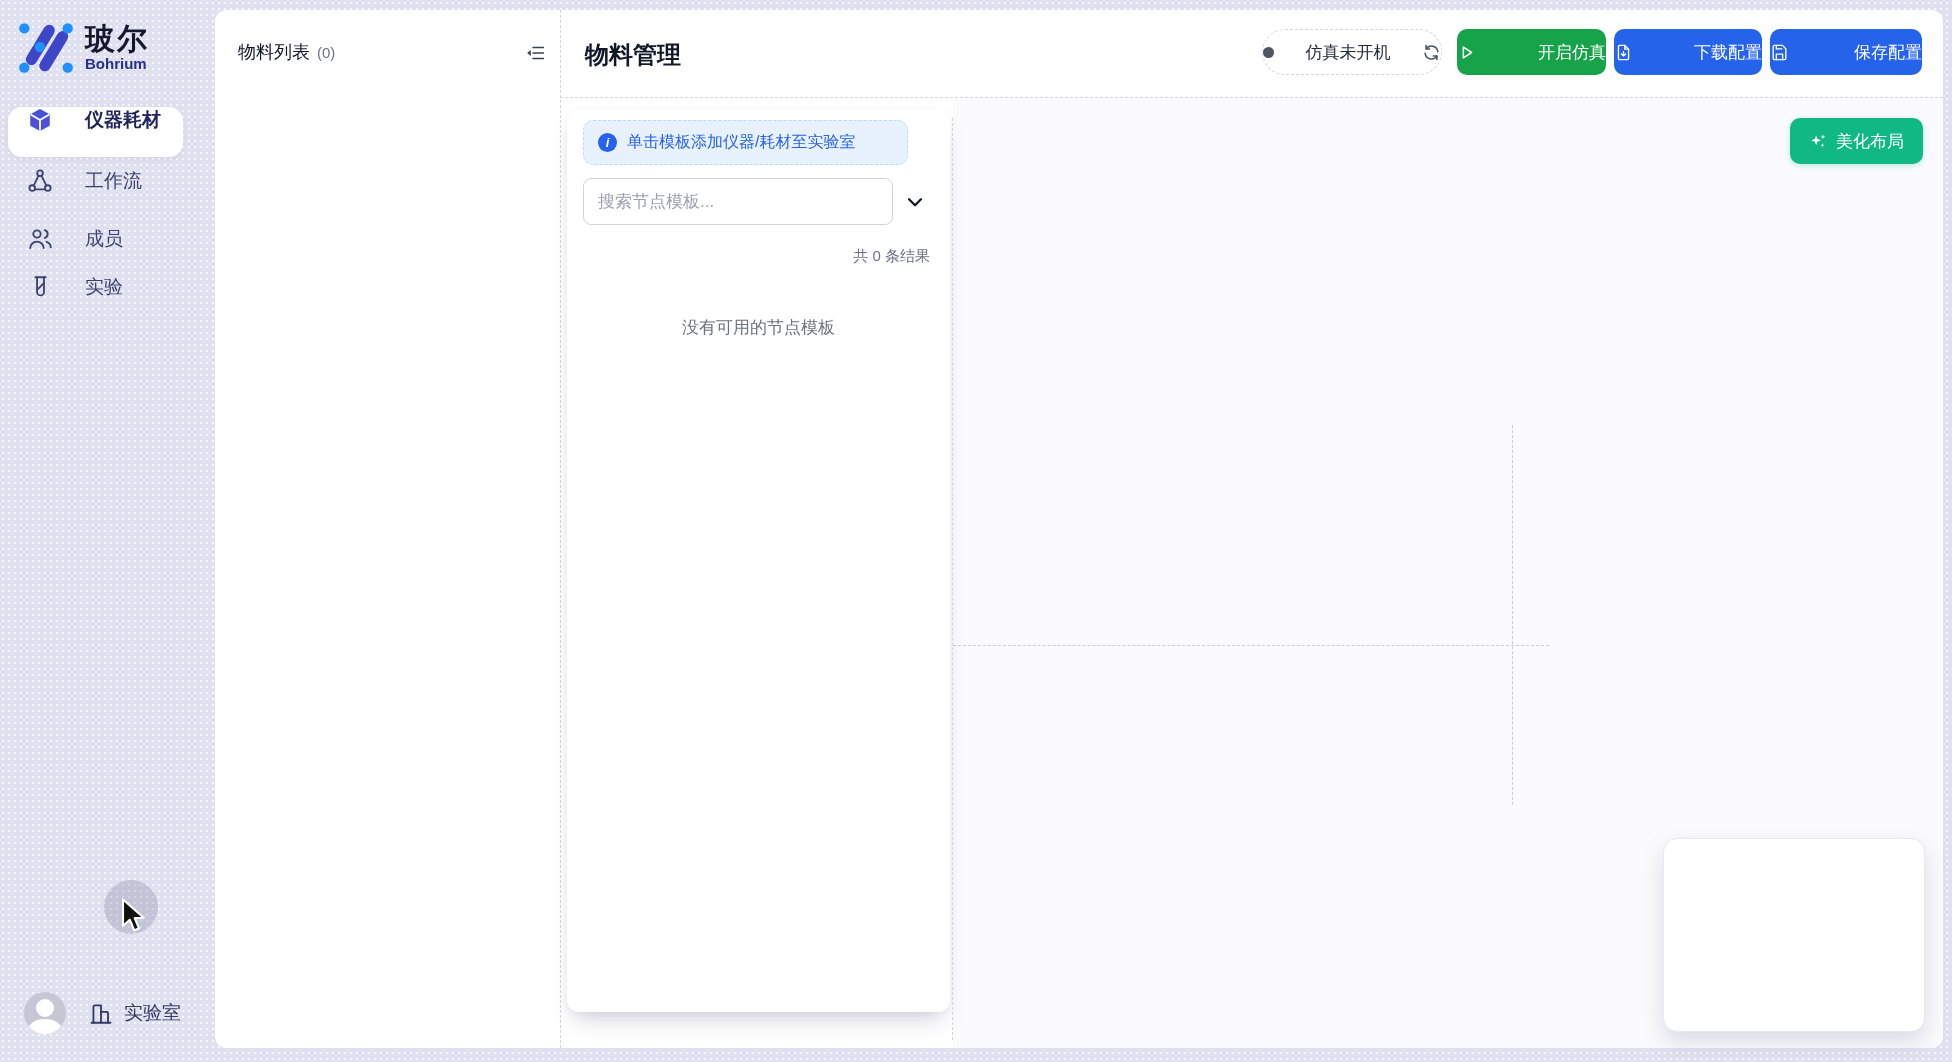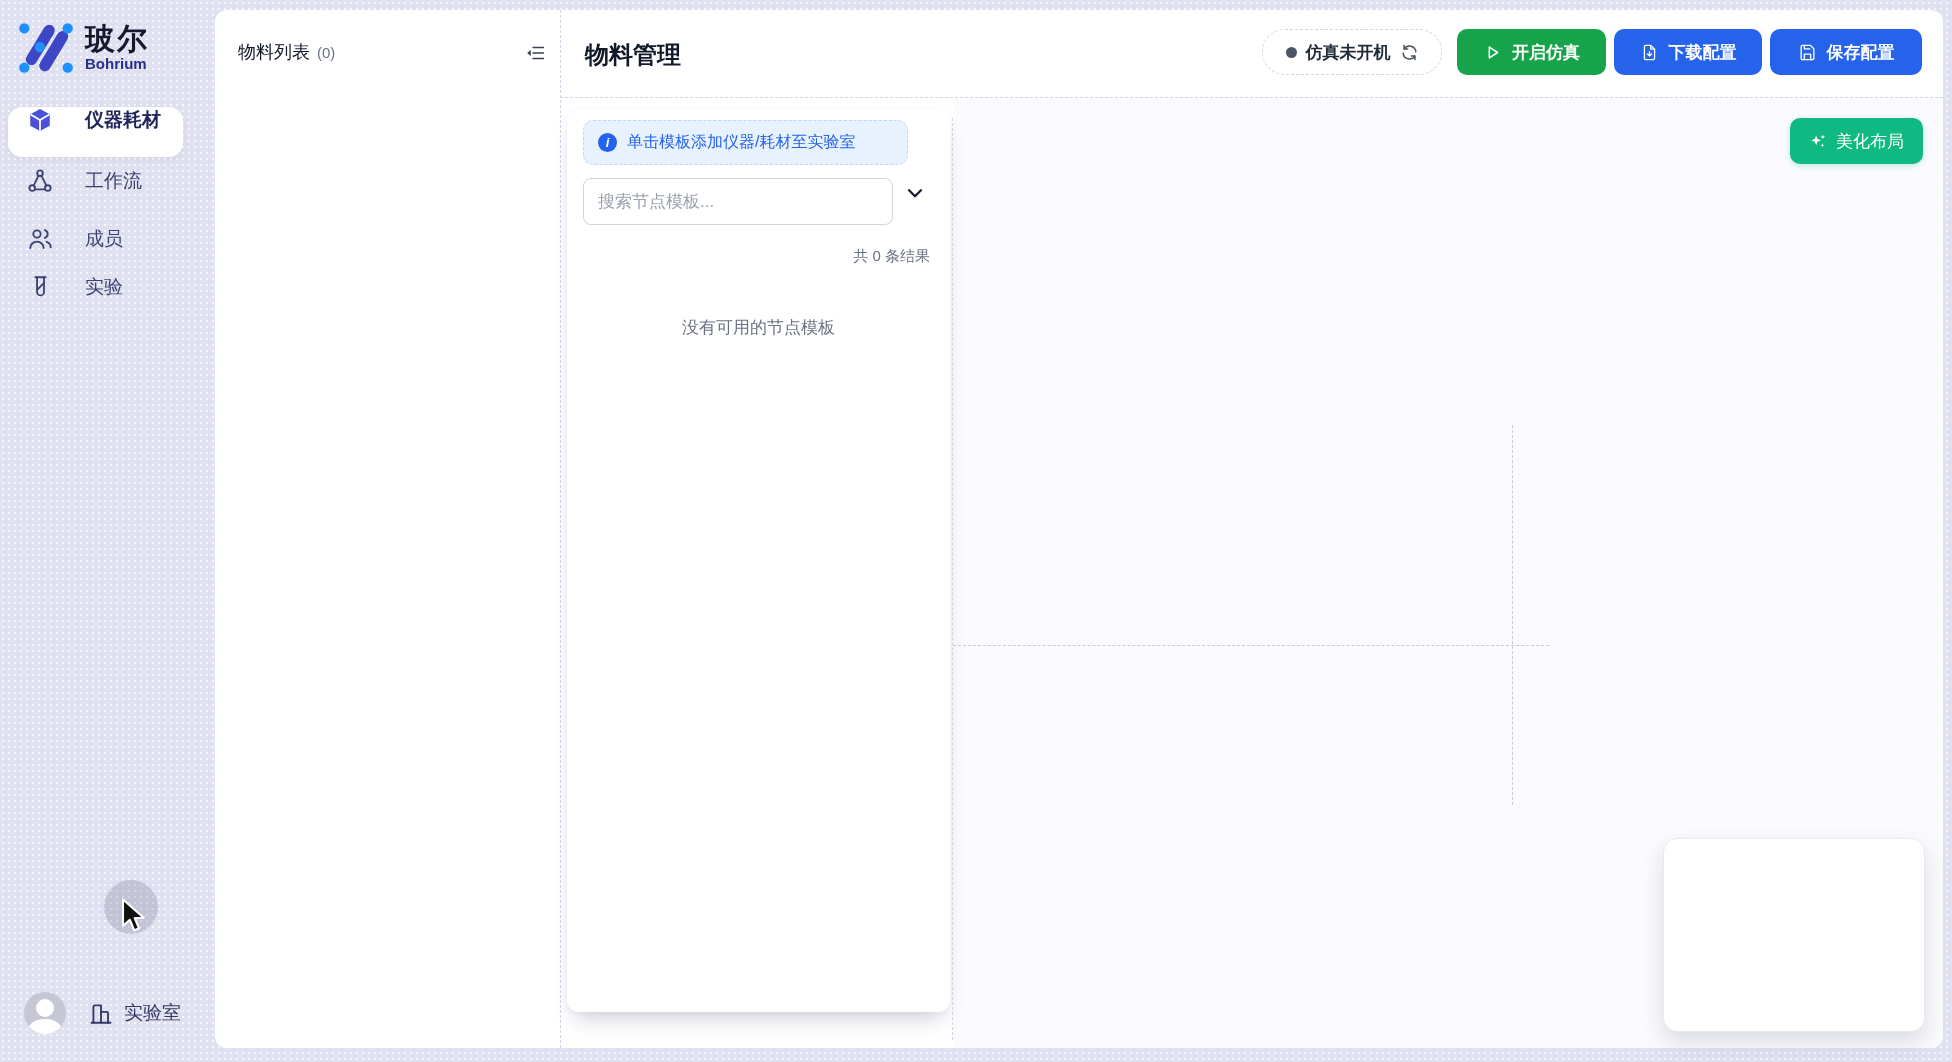--- a/index.html
+++ b/index.html
@@ -44,37 +44,37 @@
                 display:flex; align-items:center; justify-content:center; cursor:pointer;}
   .vdiv{position:absolute; width:0; border-left:1px dashed var(--dash);}
   .vdiv1{left:345px; top:0; height:1038px;}
   .vdiv2{left:737px; top:108px; height:922px;}
   .canvas-bg{position:absolute; left:738px; top:88px; width:990px; height:950px; background:#fbfbfd;
              border-radius:0 0 12px 0;}
   .header-line{position:absolute; left:345px; top:87px; width:1383px; border-top:1px dashed var(--dash);}
 
   .page-title{position:absolute; left:370px; top:29px; font-size:24px; font-weight:bold; color:#111827;}
   .hdr-btn{position:absolute; top:19px; height:46px; border-radius:10px; display:flex; align-items:center;
-           justify-content:center; gap:10px; color:#fff; font-size:17px; cursor:pointer; border:none;font-weight:bold;}
+           justify-content:space-between; gap:10px; color:#fff; font-size:17px; cursor:pointer; border:none;}
   .status-pill{left:1047px; width:180px; background:#fff; border:1px dashed #d4d4de; border-radius:23px;
                color:#1f2937; gap:9px;}
   .status-dot{width:11px; height:11px; border-radius:50%; background:#4b5563;}
   .btn-start{left:1242px; width:149px; background:var(--c-green);}
   .btn-download{left:1399px; width:148px; background:var(--c-blue);}
   .btn-save{left:1555px; width:152px; background:var(--c-blue);}
 
   
   .tpl-card{position:absolute; left:352px; top:100px; width:383px; height:902px; background:#fff;
             border-radius:12px; box-shadow:0 14px 22px -8px rgba(90,90,130,.28), 0 2px 8px rgba(90,90,130,.07);}
   .banner{position:absolute; left:16px; top:10px; width:325px; height:45px; background:#e8f1fe;
           border:1px dashed #bcd7fb; border-radius:10px; display:flex; align-items:center; gap:10px;
           padding-left:14px; color:var(--c-blue); font-size:16px;}
   .info-ic{width:19px; height:19px; border-radius:50%; background:var(--c-blue); color:#fff; font-size:13px;
            font-weight:bold; display:flex; align-items:center; justify-content:center; font-style:italic;}
-  .search-row{position:absolute; left:16px; top:68px; width:351px; display:flex; }
+  .search-row{position:absolute; left:16px; top:68px; width:351px; display:flex; align-items:center;}
   .search-input{width:310px; height:47px; border:1px solid #d1d5db; border-radius:8px; padding:0 14px;
                 font-size:17px; color:#111827; outline:none; background:#fff;}
   .search-input::placeholder{color:#9aa1ad;}
   .chev-btn{width:36px; height:30px; margin-left:4px; display:flex; align-items:center; justify-content:center; cursor:pointer;}
   .result-count{position:absolute; right:20px; top:137px; font-size:15px; color:var(--muted);}
   .empty-text{position:absolute; left:0; top:206px; width:100%; text-align:center; font-size:17px; color:var(--muted);}
 
   
   .guide-h{position:absolute; left:738px; top:635px; width:596px; border-top:1px dashed var(--guide);}
   .guide-v{position:absolute; left:1297px; top:415px; height:380px; border-left:1px dashed var(--guide);}

